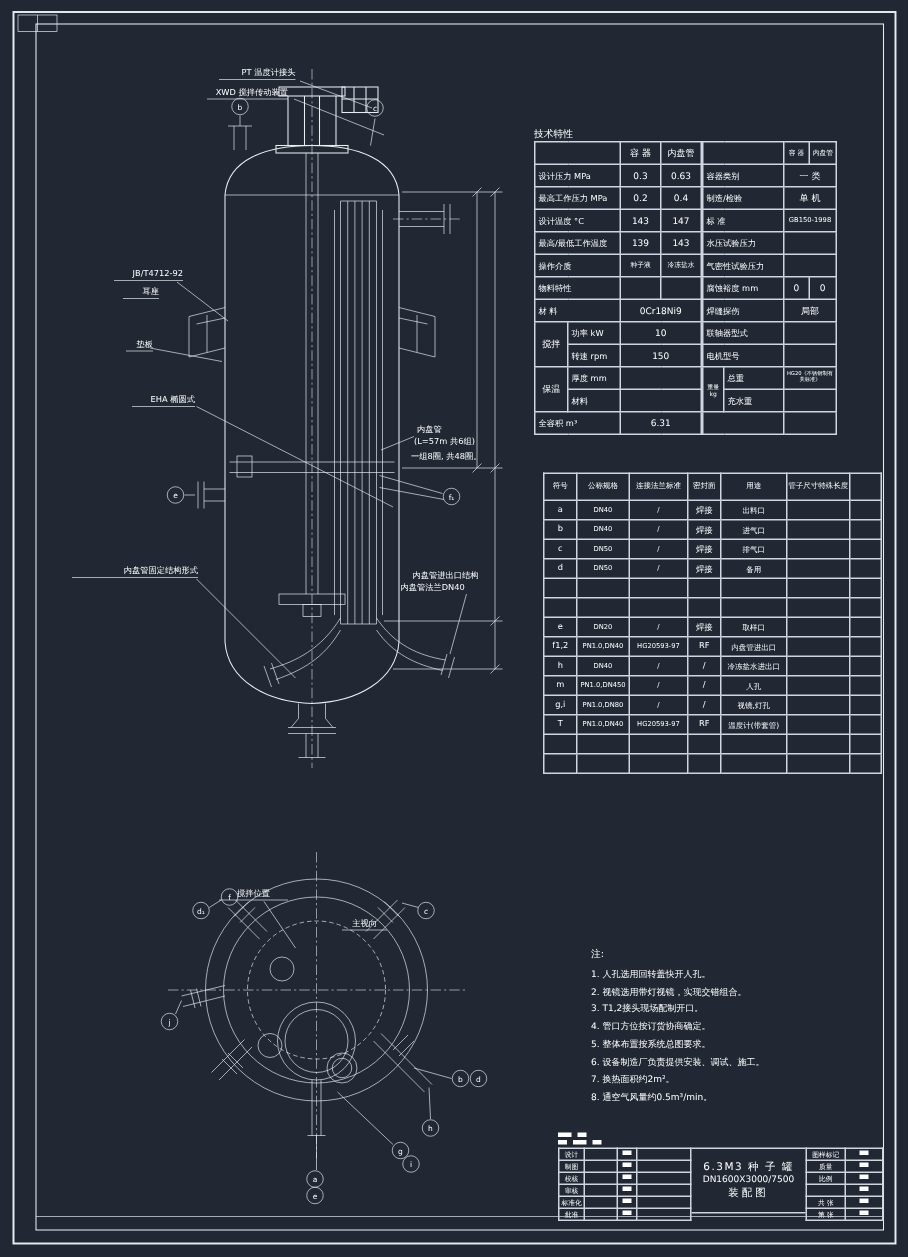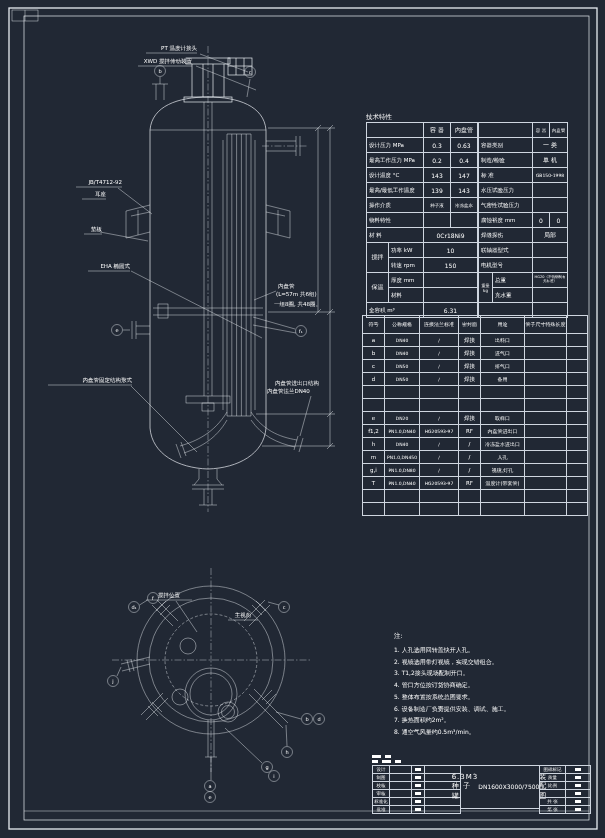--- a/index.html
+++ b/index.html
@@ -30,21 +30,21 @@
   .blk{display:flex;}
 
   .notes{font-size:6px;line-height:11.7px;white-space:nowrap;}
   .notes .ptitle{margin-bottom:3px;}
 
   .tblock{font-size:5px;}
   .tblock td{height:7px;font-size:4.5px;}
   .blob{display:inline-block;width:9px;height:3px;background:#fff;}
   .blob.sm{width:6px;}
   .tb-center{border:1px solid #cfd6e0;border-left:none;border-right:none;
-             display:flex;flex-direction:row;justify-content:center;align-items:center;}
+             display:flex;flex-direction:column;justify-content:center;align-items:center;}
   .tb-center div{line-height:1.3;}
   .t1{font-size:7px;letter-spacing:1px;}
   .t2{font-size:6px;}
   .t3{font-size:7px;letter-spacing:2px;}
   .rev{display:flex;flex-direction:column;gap:2px;margin-bottom:2px;}
   .rev .r{display:flex;gap:4px;}
 </style>
 </head>
 <body>
 
@@ -216,21 +216,21 @@
       <circle cx="210" cy="786" r="5.5" class="ln thin"></circle>
       <text x="210" y="788" class="ctxt">a</text>
       <circle cx="210" cy="797" r="5.5" class="ln thin"></circle>
       <text x="210" y="799" class="ctxt">e</text>
       <circle cx="113" cy="681" r="5.5" class="ln thin"></circle>
       <text x="113" y="683" class="ctxt">j</text>
     </g>
   </g>
 </svg>
 
-<div class="panel tech" style="left:366px;top:85px;width:201px;margin-top:28px;">
+<div class="panel tech" style="left:356px;top:85px;width:201px;">
   <div class="ptitle">技术特性</div>
   <div class="blk">
     <table style="width:112px">
       <colgroup>
             <col style="width:22px">
             <col style="width:35px">
             <col style="width:27px">
             <col style="width:27px">
           </colgroup>
       <tbody>

